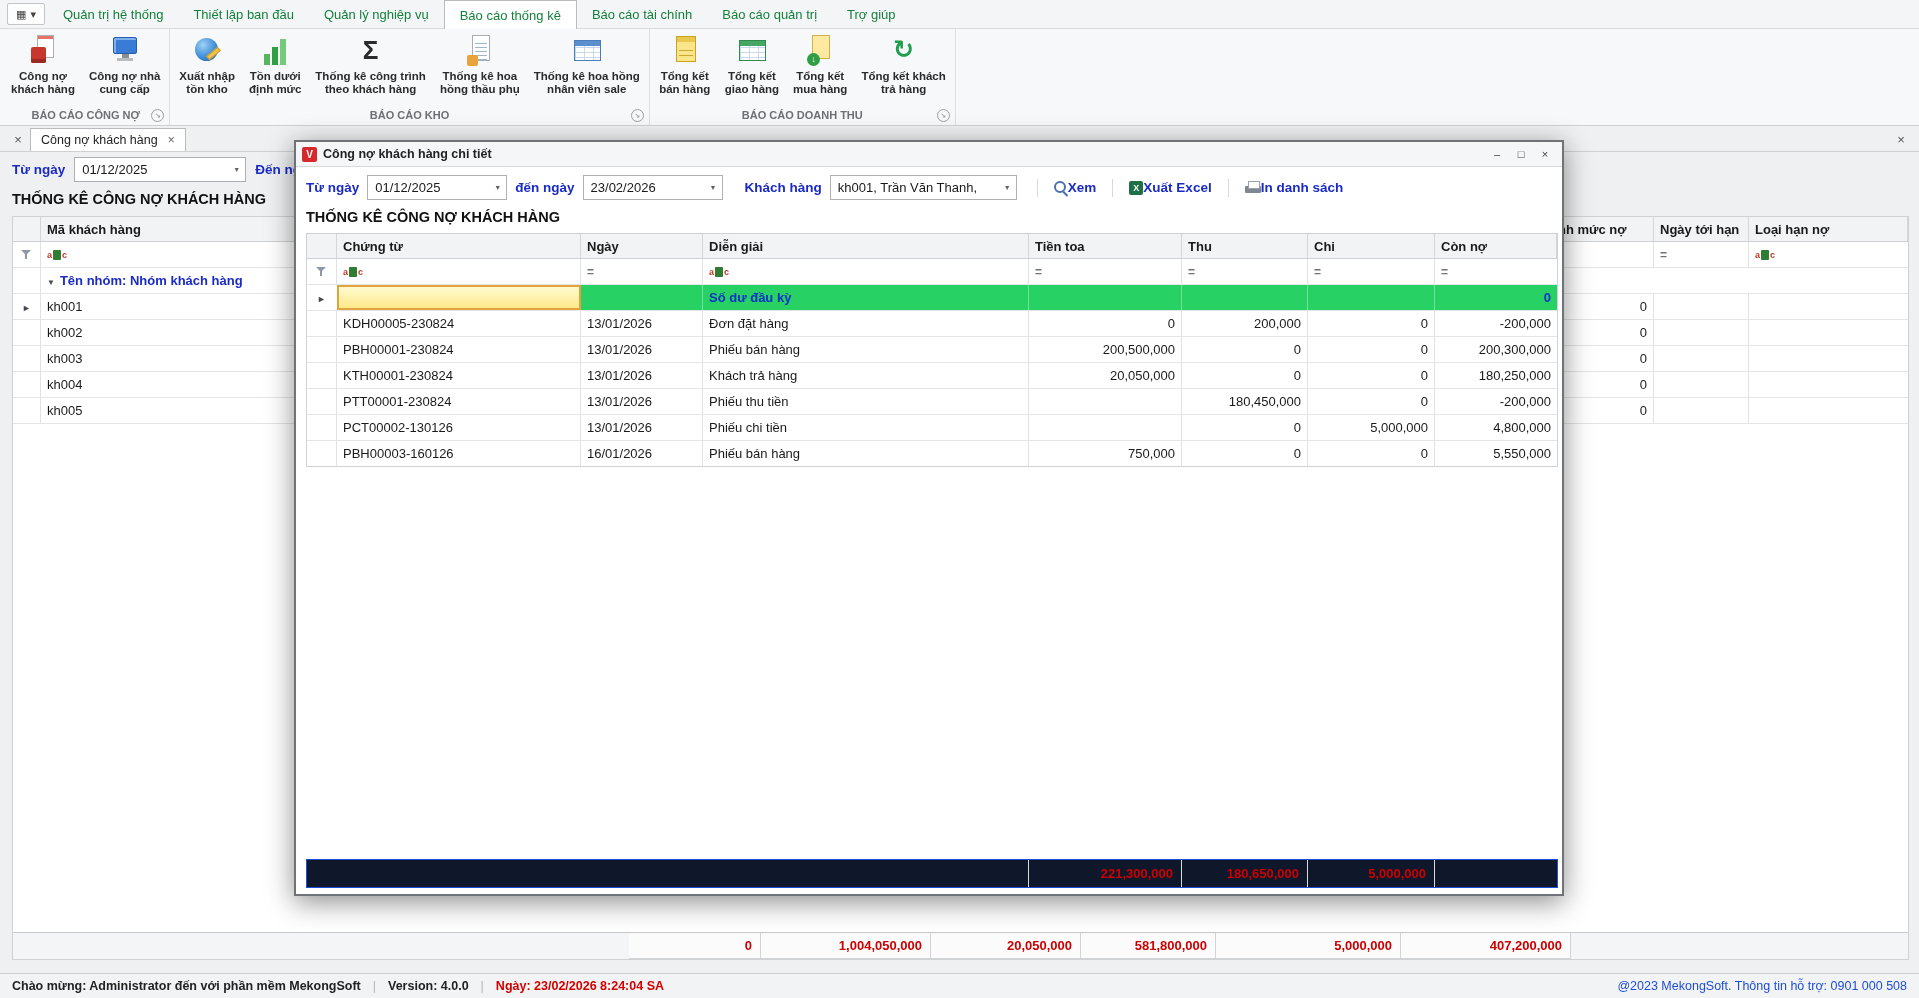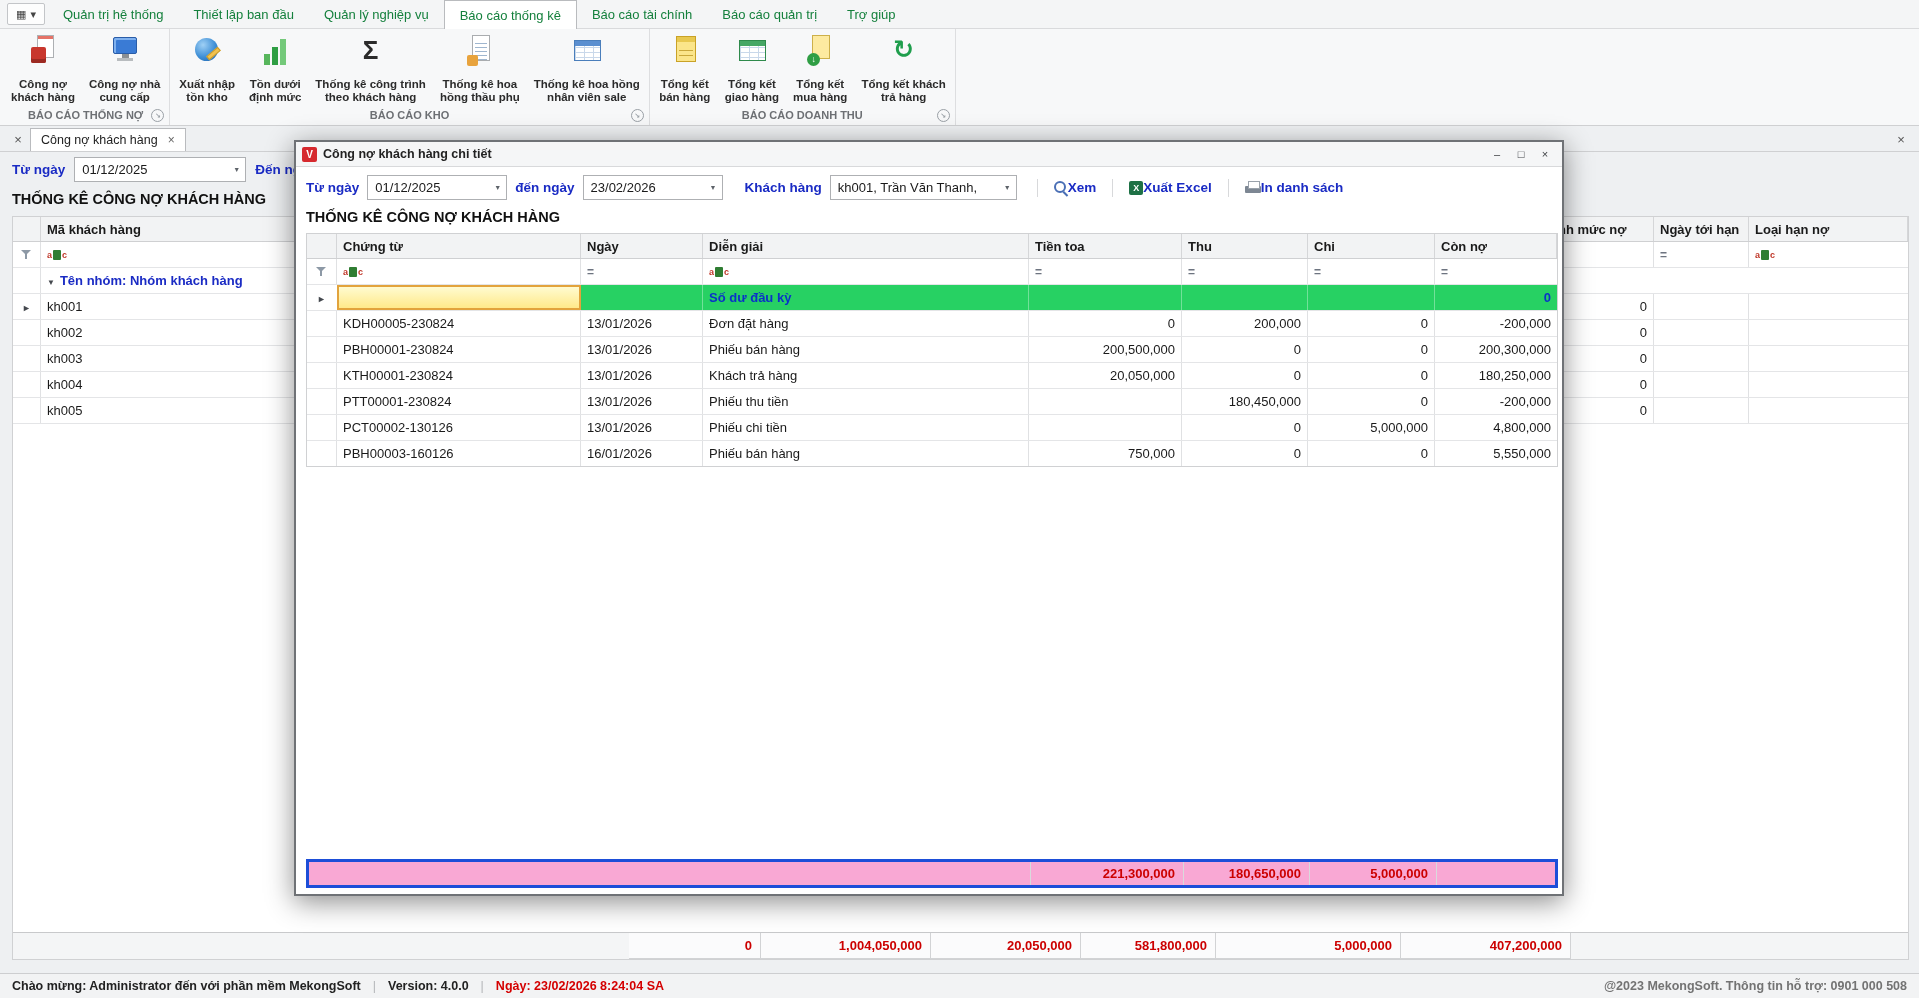--- a/index.html
+++ b/index.html
@@ -11,21 +11,21 @@
 .menubar{display:flex;align-items:stretch;height:29px;background:#f4f5f6;border-bottom:1px solid #d9dadc;padding-left:4px}
 .appmenu-btn{display:flex;align-items:center;gap:4px;border:1px solid #c3c5c8;background:#fdfdfd;margin:3px 3px;padding:0 8px;border-radius:2px;font-size:11px;color:#444}
 .mtab{display:flex;align-items:center;padding:0 15px;font-size:13px;color:#15803d;cursor:default}
 .mtab.active{background:#ffffff;border:1px solid #b9bbbe;border-bottom:none;margin-bottom:-1px}
 
 
 .ribbon{height:97px;background:#f7f8f9;border-bottom:1px solid #cfd0d2;display:flex;padding-left:2px}
 .rgroup{display:flex;flex-direction:column;border-right:1px solid #dddee0;padding:2px 2px 0}
 .rbtns{flex:1;display:flex;align-items:stretch}
 .rbtn{display:flex;flex-direction:column;align-items:center;padding:4px 7px 0;min-width:66px;cursor:default}
-.rbtn .lbl{font-size:11.5px;font-weight:bold;color:#2b2b2b;text-align:center;line-height:13px;white-space:pre-line;margin-top:12px}
+.rbtn .lbl{font-size:11.5px;font-weight:bold;color:#2b2b2b;text-align:center;line-height:13px;white-space:pre-line;margin-top:4px}
 .rlabel{height:18px;position:relative;text-align:center;font-size:11px;color:#6d7074;font-weight:bold;line-height:17px}
 .launcher{position:absolute;right:3px;top:2px;width:13px;height:13px;border:1px solid #9aa0a6;border-radius:50%;color:#9aa0a6;font-size:7px;line-height:11px;text-align:center}
 .launcher::before{content:"↘"}
 
 
 .ric{width:34px;height:31px;position:relative;display:block}
 .ric b{position:absolute;display:block;font-style:normal}
 .i-cd .p1{left:11px;top:0;width:17px;height:23px;background:#fff;border:1px solid #adb0b3;box-shadow:inset 0 3px 0 #e57368}
 .i-cd .p2{left:5px;top:12px;width:15px;height:16px;background:#c8372d;border-radius:2px;box-shadow:inset 0 -4px 0 #9c2a22}
 .i-cs .p1{left:5px;top:2px;width:24px;height:17px;background:#3a7bd5;border:1px solid #2a5da8;border-radius:2px;box-shadow:inset 2px 2px 0 #7fb1ef}
@@ -98,21 +98,21 @@
 .main-footer{position:absolute;left:0;right:0;bottom:0;height:27px;background:#f4f5f6;border-top:1px solid #c8c9cb;display:flex}
 .mf-spacer{width:616px;flex:none}
 .mf-cell{flex:none;display:flex;align-items:center;justify-content:flex-end;padding:0 8px;border:1px solid #d2d3d5;border-top:none;border-left:none;background:#fbfbfc;color:#cc0000;font-weight:bold;font-size:13px}
 .mf-cell:first-of-type{border-left:1px solid #d2d3d5}
 
 
 .statusbar{position:absolute;left:0;right:0;bottom:0;height:25px;background:#f2f3f4;border-top:1px solid #cdced0;display:flex;align-items:center;padding:0 12px;gap:12px;font-size:12.5px;z-index:5}
 .sb-b{font-weight:bold;color:#222}
 .sb-sep{color:#b4b6b9}
 .sb-date{color:#d40000;font-weight:bold}
-.sb-right{margin-left:auto;font-weight:bold;color:#737373}
+.sb-right{margin-left:auto;font-weight:normal;color:#1d4ed8}
 
 
 .modal{position:absolute;left:294px;top:140px;width:1270px;height:756px;background:#fff;border:2px solid #6f7276;box-shadow:0 6px 26px rgba(0,0,0,.45);z-index:10}
 .m-title{height:25px;background:#f5f6f7;border-bottom:1px solid #d8d9db;display:flex;align-items:center;padding:0 6px;gap:6px}
 .m-logo{width:15px;height:15px;background:#d6292e;color:#fff;font-weight:bold;font-size:10px;display:flex;align-items:center;justify-content:center;border-radius:2px;flex:none}
 .m-title .txt{font-size:12.5px;font-weight:bold;color:#222}
 .m-ctrls{margin-left:auto;display:flex;gap:2px}
 .m-ctrl{width:22px;height:18px;display:flex;align-items:center;justify-content:center;font-size:11px;color:#3c3f43;border:1px solid transparent}
 .m-filter{display:flex;align-items:center;gap:8px;padding:8px 10px 6px}
 .m-filter .combo.w1{width:140px}
@@ -135,21 +135,21 @@
 .mc-date{width:122px;flex:none}
 .mc-desc{width:326px;flex:none}
 .mc-t1{width:153px;flex:none}
 .mc-t2{width:126px;flex:none}
 .mc-t3{width:127px;flex:none}
 .mc-t4{width:122px;flex:none;border-right:none}
 .row-open{background:#27d163}
 .row-open .gcell{border-right-color:rgba(255,255,255,.35)}
 .row-open .open-lbl,.row-open .open-val{color:#0a32c8;font-weight:bold}
 .cell-focus{background:linear-gradient(#fffbd0,#ffe98a);border:2px solid #e2a33c !important;border-right:2px solid #e2a33c !important}
-.m-footer{position:absolute;left:10px;bottom:6px;width:1252px;height:29px;display:flex;background:#f9a8d4;border:3px solid #1d4ed8}
+.m-footer{position:absolute;left:10px;bottom:6px;width:1252px;height:29px;display:flex;background:#0f172a;border:1px solid #1d4ed8}
 .m-footer .fcell{display:flex;align-items:center;justify-content:flex-end;padding:0 8px;border-right:1px solid #d9dadc;color:#cc0000;font-weight:bold;font-size:13px}
 .m-footer .f-sp{width:722px;flex:none}
 .m-footer .f1{width:153px;flex:none}
 .m-footer .f2{width:126px;flex:none}
 .m-footer .f3{width:127px;flex:none}
 .m-footer .f4{width:120px;flex:none;border-right:none}
 </style>
 </head>
 <body>
 
@@ -184,21 +184,21 @@
           <span class="ric i-cs">
               <b class="p1"></b>
               <b class="p2"></b>
               <b class="p3"></b>
             </span>
           <span class="lbl">Công nợ nhà
 cung cấp</span>
         </div>
       </div>
       <div class="rlabel">
-        <span>BÁO CÁO THỐNG NỢ</span>
+        <span>BÁO CÁO CÔNG NỢ</span>
         <span class="launcher"></span>
       </div>
     </div>
     <div class="rgroup">
       <div class="rbtns">
         <div class="rbtn">
           <span class="ric i-xn">
               <b class="p1"></b>
               <b class="p2"></b>
             </span>

